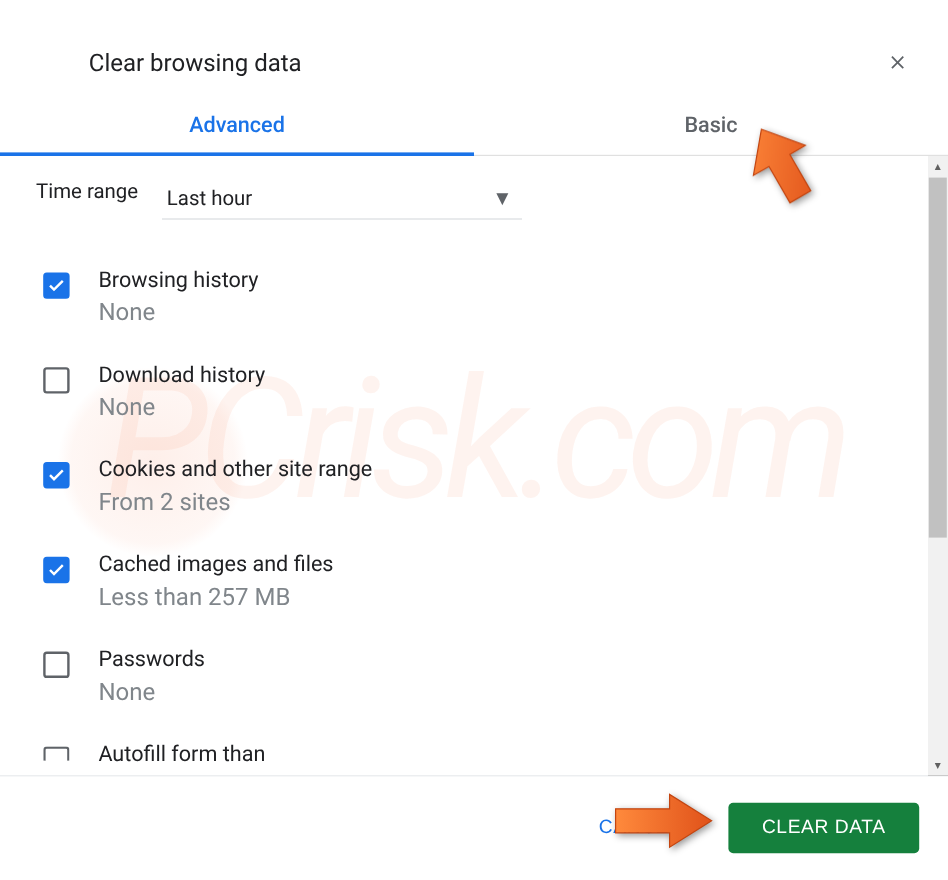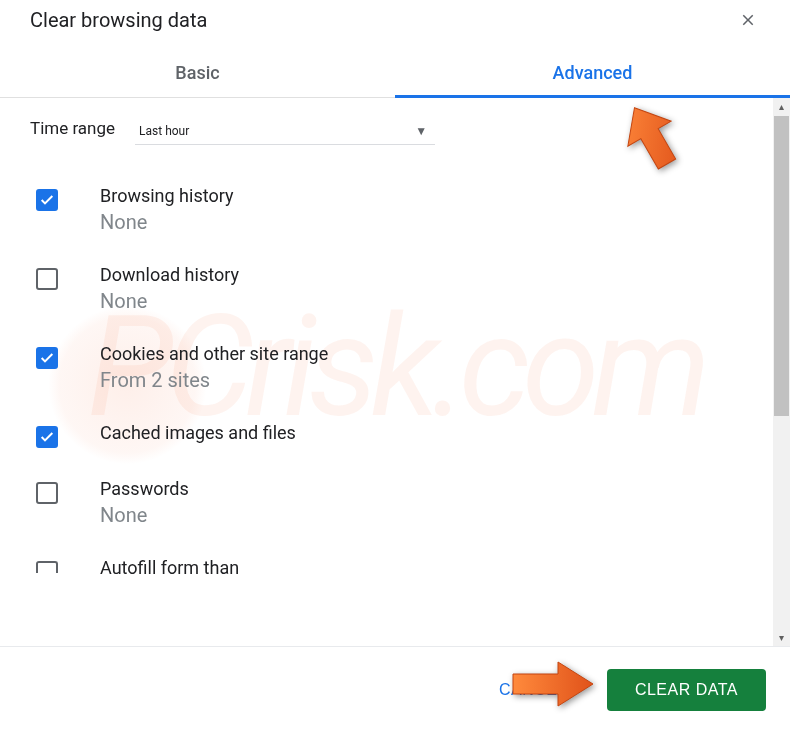--- a/index.html
+++ b/index.html
@@ -39,22 +39,23 @@
       top: 20px;
       width: 160px;
       height: 160px;
       border-radius: 50%;
       background: radial-gradient(circle, rgba(244,97,45,0.1) 0%, rgba(244,97,45,0.05) 60%, transparent 70%);
     }
     .header {
       display: flex;
       justify-content: space-between;
       align-items: center;
-      padding: 8px 30px 16px 30px;
+      padding: 40px 30px 16px 30px;
       z-index: 1;
+      margin-left: 44px;
     }
     .title {
       font-size: 20px;
       color: #202124;
       font-weight: 400;
     }
     .close-btn {
       width: 24px;
       height: 24px;
       display: flex;
@@ -141,30 +142,30 @@
       color: #202124;
     }
     .dropdown {
       display: flex;
       align-items: center;
       justify-content: space-between;
       width: 300px;
       padding: 6px 8px 6px 4px;
       border-bottom: 1px solid #dadce0;
       cursor: pointer;
-      font-size: 12px;
+      font-size: 17px;
       color: #202124;
     }
     .dropdown-arrow {
       color: #5f6368;
     }
     .option-row {
       display: flex;
       align-items: flex-start;
-      gap: 42px;
+      gap: 24px;
       margin-bottom: 30px;
       padding-left: 6px;
     }
     .checkbox {
       width: 22px;
       height: 22px;
       border: 2px solid #5f6368;
       border-radius: 3px;
       margin-top: 4px;
       flex-shrink: 0;
@@ -241,22 +242,22 @@
   <div class="header">
     <div class="title">Clear browsing data</div>
     <div class="close-btn">
       <svg viewBox="0 0 24 24">
           <path d="M19 6.41L17.59 5 12 10.59 6.41 5 5 6.41 10.59 12 5 17.59 6.41 19 12 13.41 17.59 19 19 17.59 13.41 12z" fill="currentColor"></path>
         </svg>
     </div>
   </div>
 
   <div class="tabs">
+    <div class="tab active">Advanced</div>
     <div class="tab">Basic</div>
-    <div class="tab active">Advanced</div>
   </div>
 
   <div class="content-wrapper">
     <div class="content">
 
       <div class="time-range-row">
         <span class="time-range-label">Time range</span>
         <div class="dropdown">
           <span>Last hour</span>
           <span class="dropdown-arrow">▼</span>
@@ -296,20 +297,21 @@
       </div>
 
       <div class="option-row">
         <div class="checkbox checked">
           <svg viewBox="0 0 24 24">
               <polyline points="4,12 9,17 20,6"></polyline>
             </svg>
         </div>
         <div class="option-text">
           <div class="option-title">Cached images and files</div>
+          <div class="option-sub">Less than 257 MB</div>
         </div>
       </div>
 
       <div class="option-row">
         <div class="checkbox"></div>
         <div class="option-text">
           <div class="option-title">Passwords</div>
           <div class="option-sub">None</div>
         </div>
       </div>

